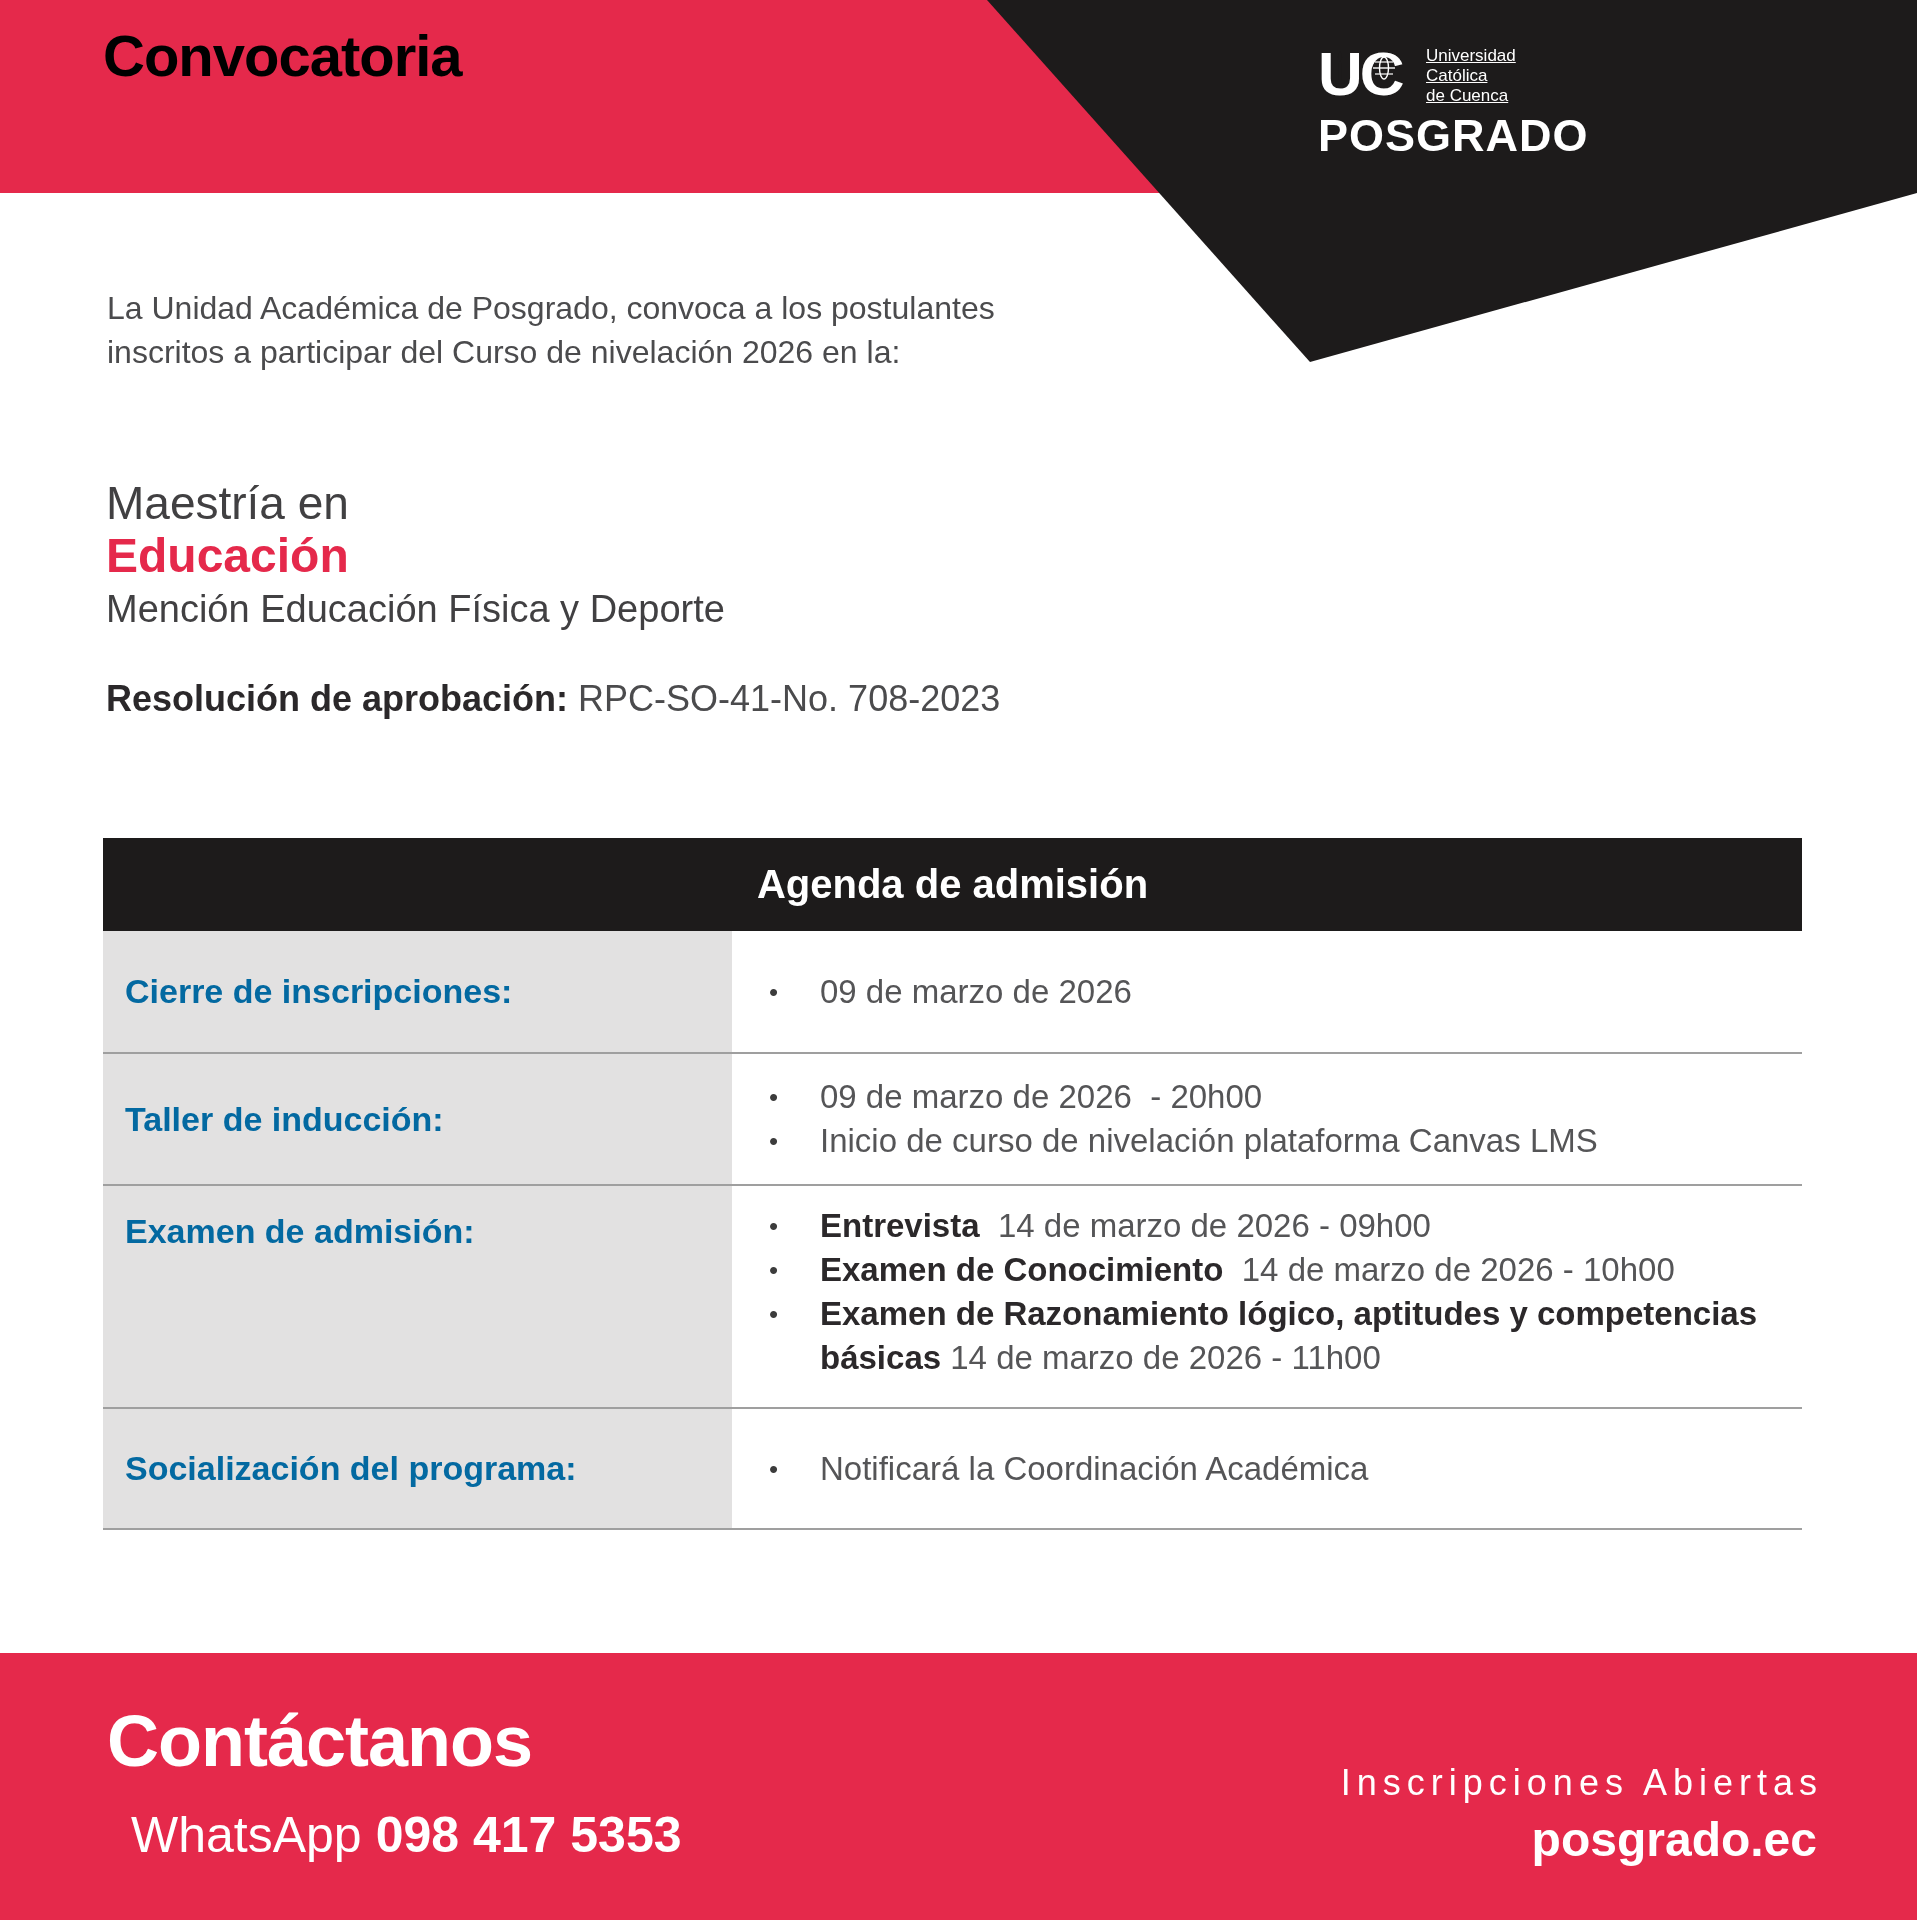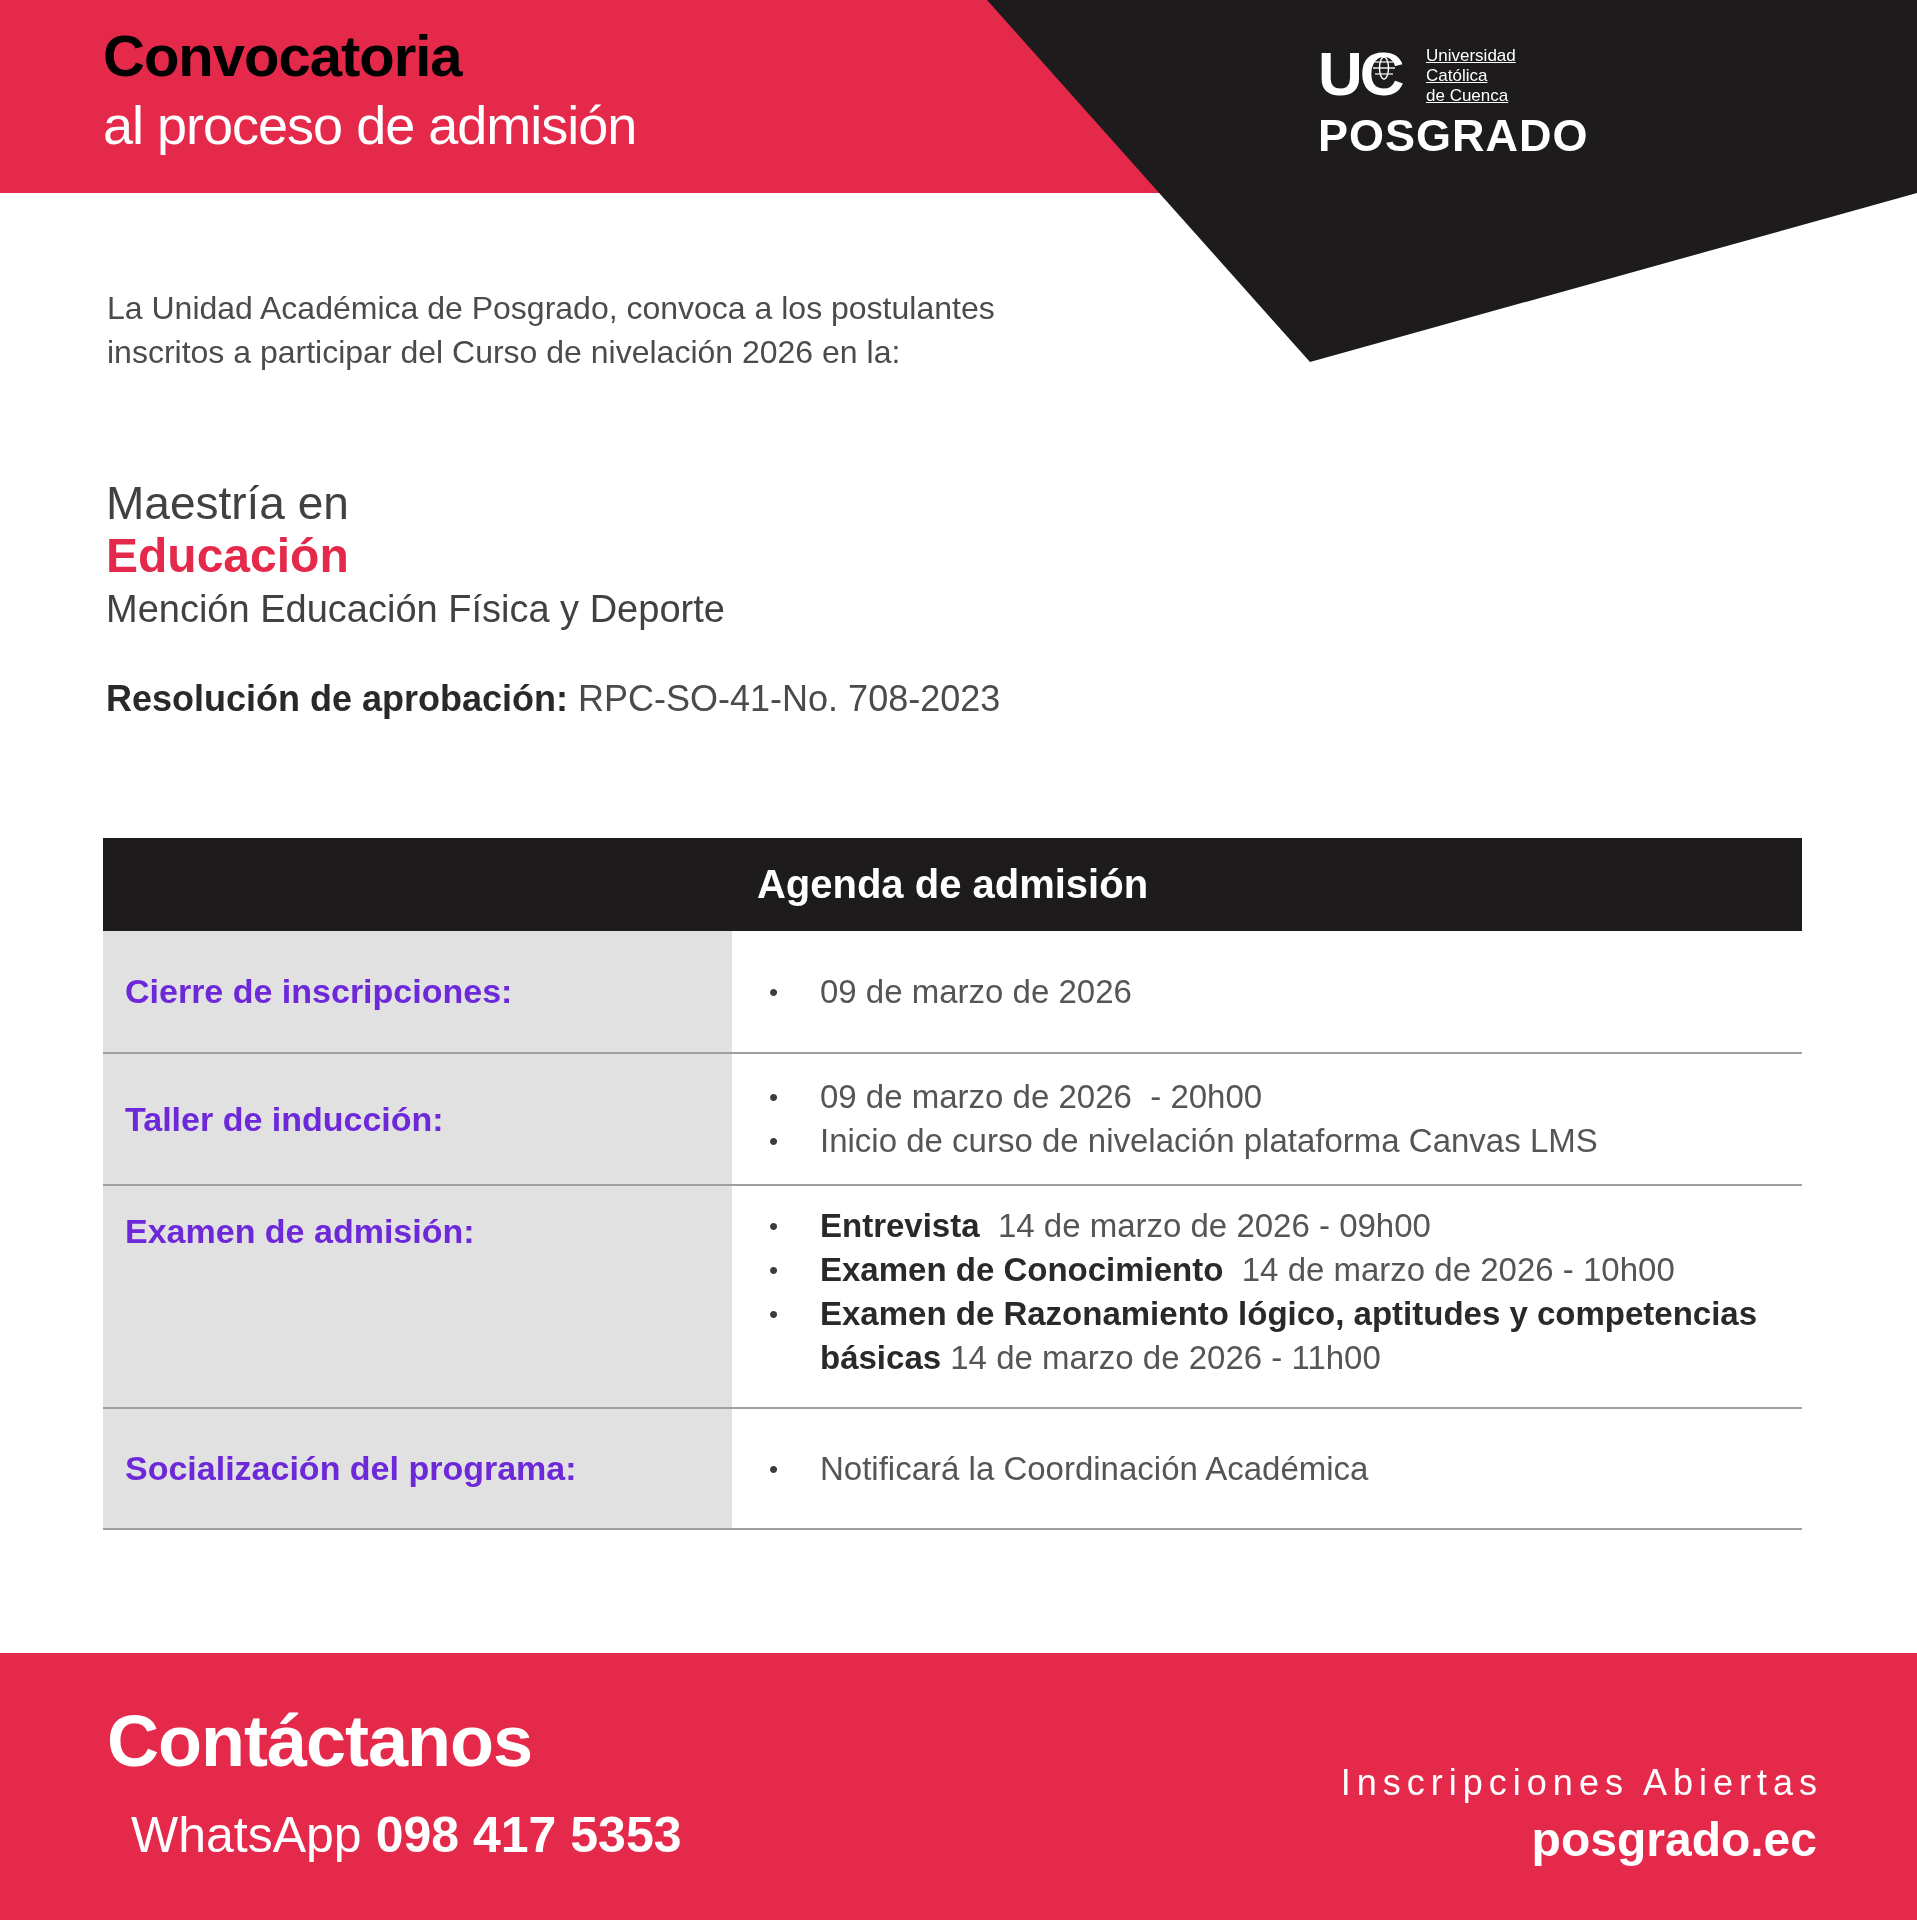--- a/index.html
+++ b/index.html
@@ -34,21 +34,21 @@
   .resolution{left:106px;top:678px;font-size:36px;color:#4b4b4d;}
   .resolution b{color:#2b282a;font-weight:700;}
 
   
   .table{left:103px;top:838px;width:1699px;}
   .thead{height:93px;background:#1d1b1b;display:flex;align-items:center;justify-content:center;}
   .thead span{color:#fff;font-size:40px;font-weight:700;}
   .trow{display:flex;border-bottom:2px solid #9f9f9f;box-sizing:border-box;}
   .tlabel{width:629px;background:#e2e1e1;display:flex;align-items:center;box-sizing:border-box;
           padding-left:22px;flex-shrink:0;}
-  .tlabel span{font-size:34px;font-weight:700;color:#6d28d9;}
+  .tlabel span{font-size:34px;font-weight:700;color:#0369a1;}
   .tcontent{flex:1;display:flex;flex-direction:column;justify-content:center;
             box-sizing:border-box;padding-left:31px;padding-right:30px;}
   .row-top .tlabel{align-items:flex-start;padding-top:26px;}
   .row-top.tall .tcontent{justify-content:flex-start;padding-top:18px;}
   .bullet-line{display:flex;align-items:flex-start;}
   .dot{width:57px;flex-shrink:0;font-size:26px;line-height:44px;color:#3c3c3c;text-align:left;
        padding-left:6px;box-sizing:border-box;}
   .btext{font-size:33px;line-height:44px;color:#555557;}
   .btext b{color:#2b282a;font-weight:700;}
   .r1{height:123px;} .r2{height:132px;} .r3{height:223px;} .r4{height:121px;}
@@ -61,21 +61,20 @@
   .whatsapp .wa-num{font-weight:800;margin-left:14px;}
   .open-label{right:100px;top:1762px;color:#fff;font-size:36px;font-weight:300;
               letter-spacing:6px;margin-right:-6px;text-align:right;}
   .website{right:100px;top:1812px;color:#fff;font-size:48px;font-weight:700;text-align:right;}
 </style>
 </head>
 <body>
 
 <div class="abs banner">
   <div class="abs title1">Convocatoria</div>
-  <div class="abs title2">al proceso de admisión</div>
 </div>
 
 <div class="abs black-shape"></div>
 <div class="abs logo">
   <div class="logo-row">
     <span>
       <svg width="98" height="62" viewBox="0 0 98 62">
         <text x="0" y="53" font-family="Liberation Sans, sans-serif" font-weight="900" font-size="62" letter-spacing="-3" fill="#ffffff">UC</text>
         <g>
           <path d="M22 9 q4 6 0 11 q-4 -5 0 -11" fill="#1d1b1b"></path>

